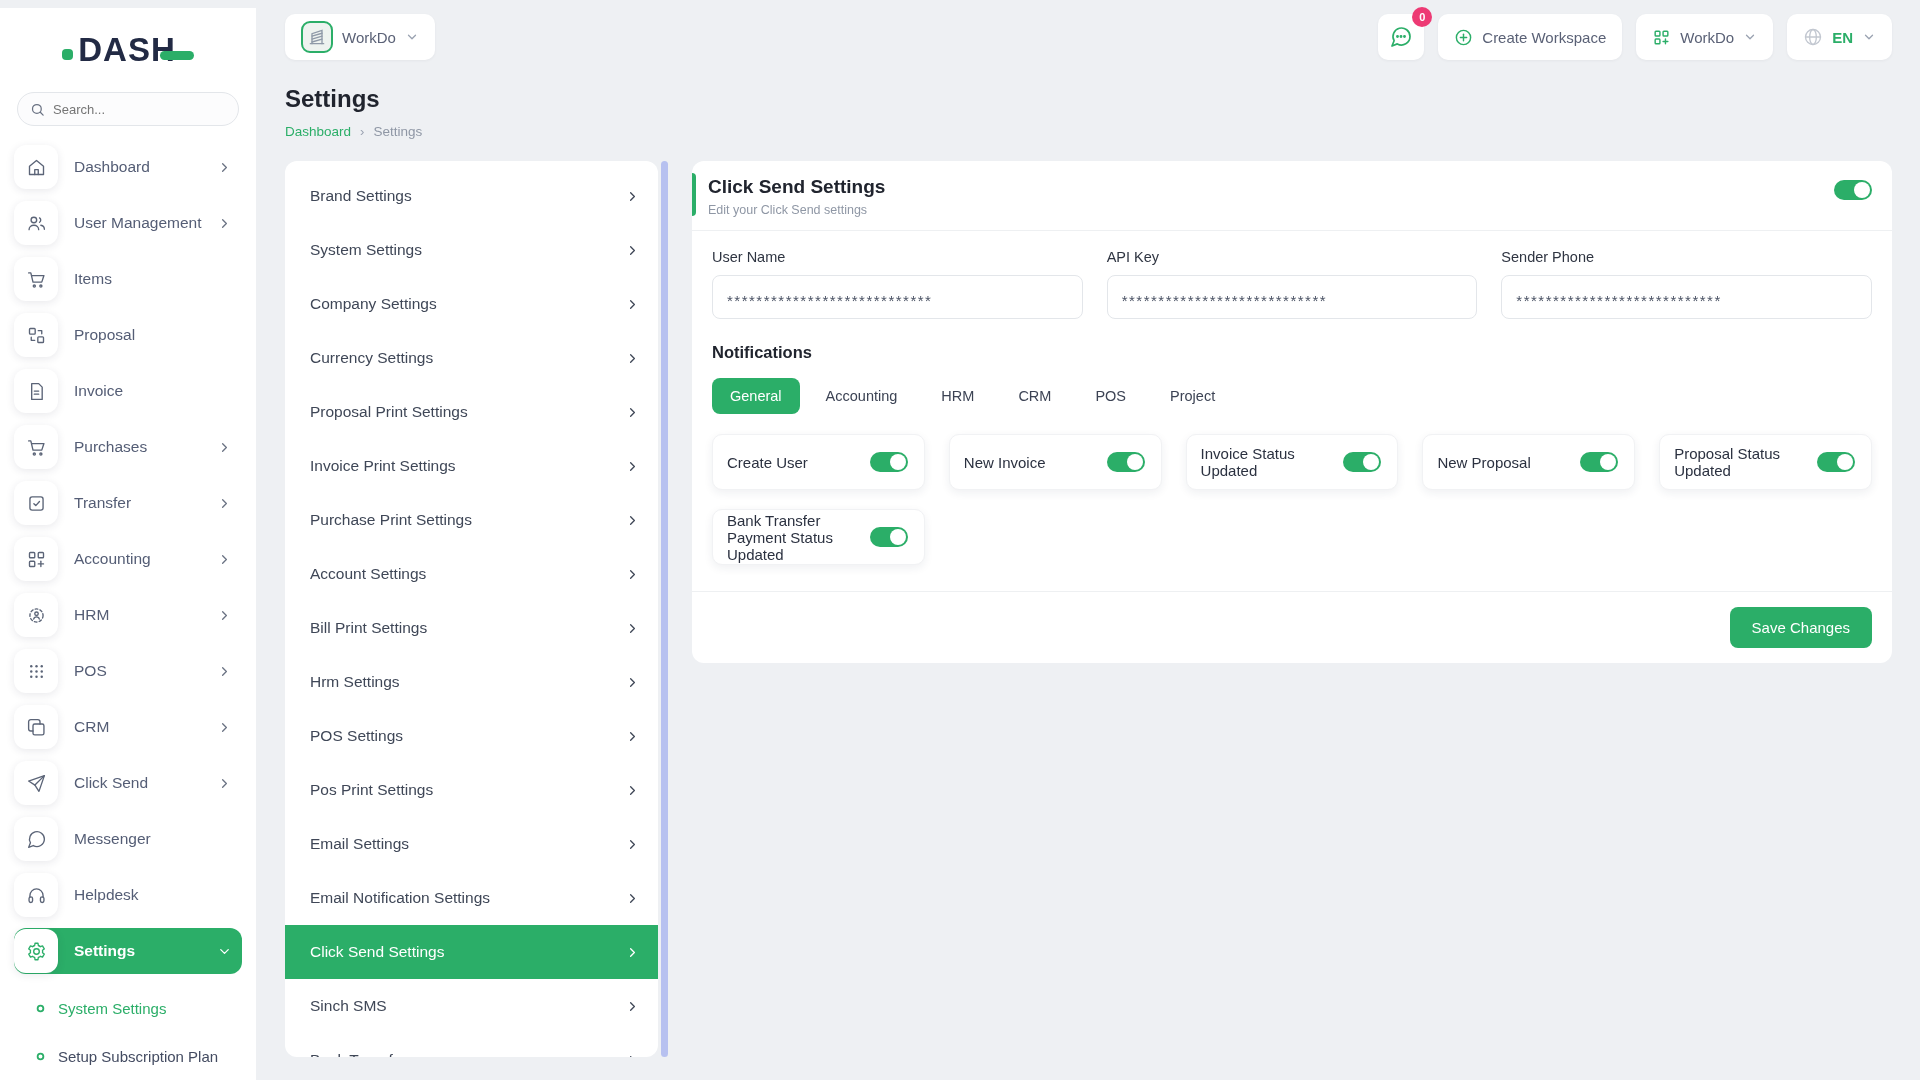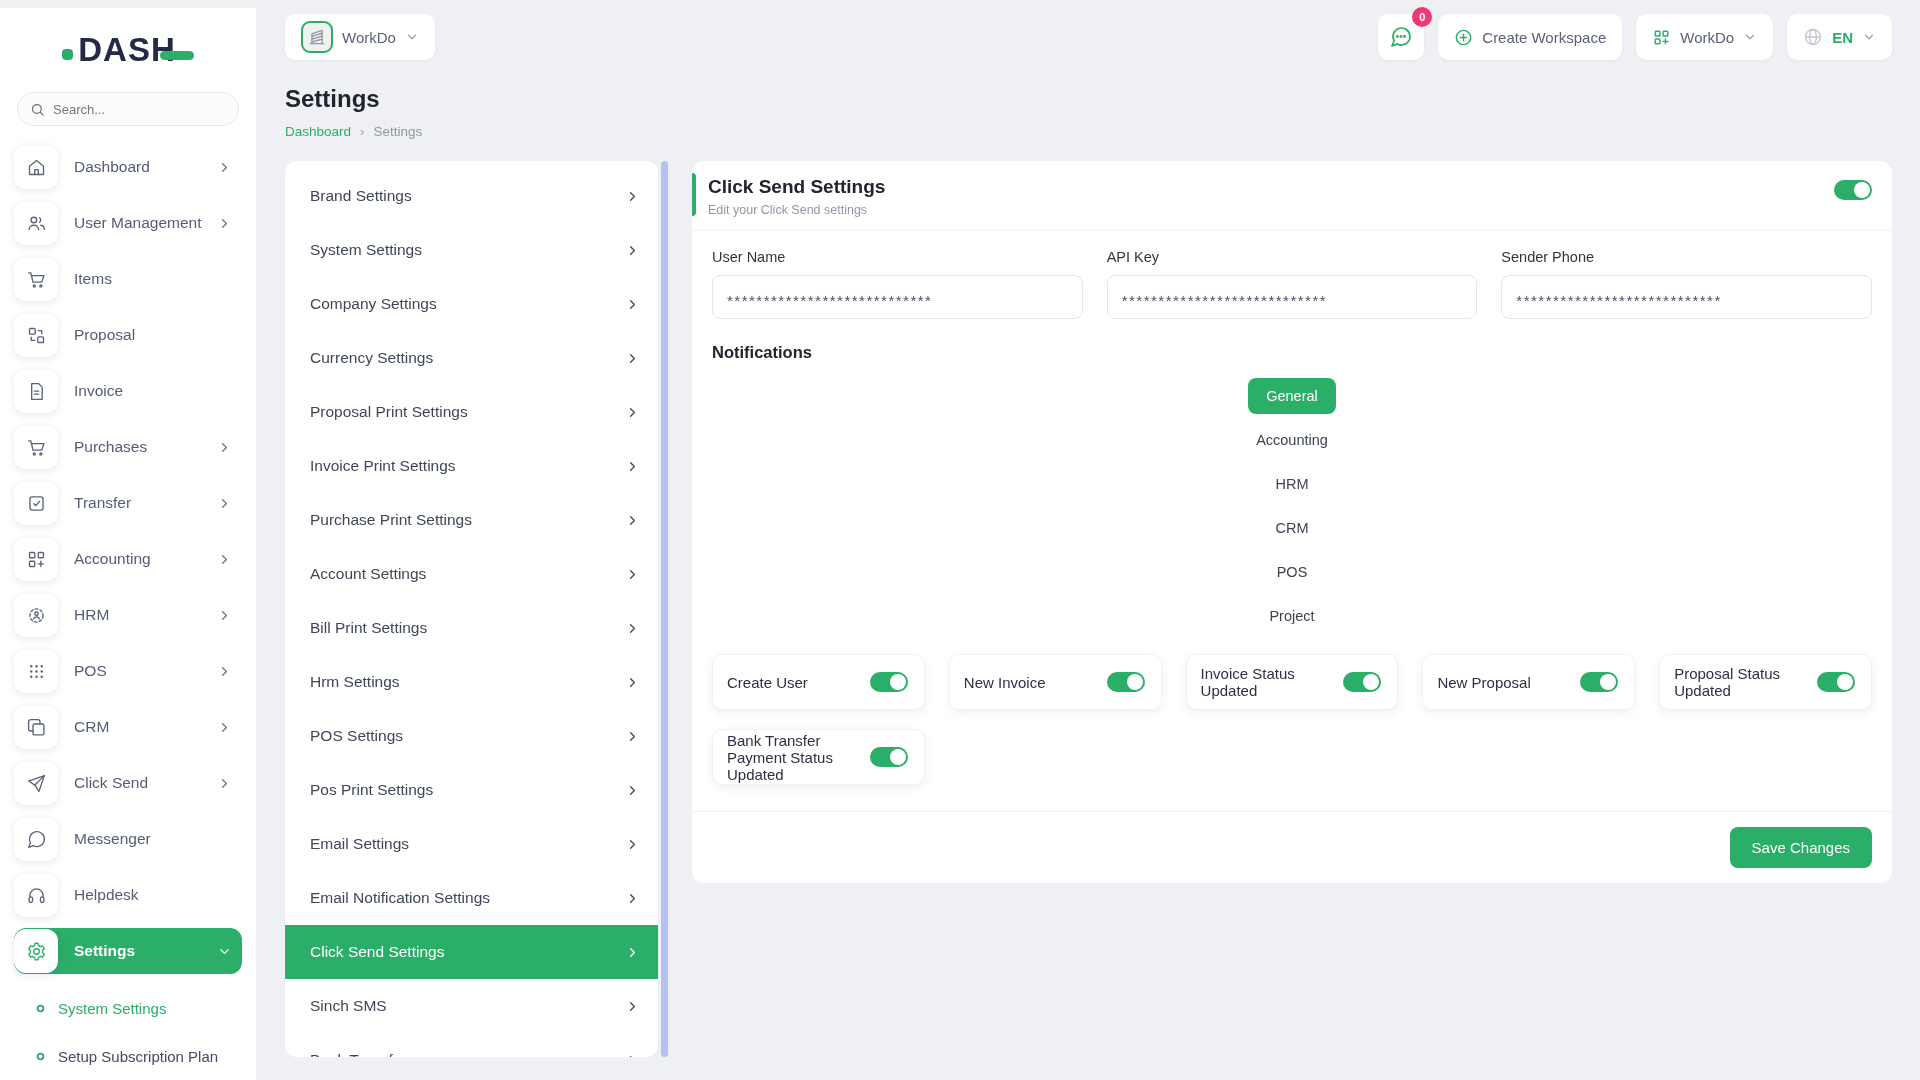--- a/index.html
+++ b/index.html
@@ -70,21 +70,21 @@
   .switch::after { content:""; position:absolute; right:2px; top:2px; width:16px; height:16px; border-radius:50%; background:#fff; }
   .head-switch { margin-left:auto; margin-top:4px; }
 
   .fields { display:grid; grid-template-columns:1fr 1fr 1fr; gap:24px; padding:18px 20px 24px 20px; }
   .field-label { font-size:14.5px; color:#2f3542; margin-bottom:10px; }
   .field input { width:100%; height:44px; border:1px solid #e3e6ea; border-radius:8px; padding:6px 14px 0 14px;
     font-size:15px; letter-spacing:1.5px; color:#4a5264; background:#fff; outline:none; font-family:"Liberation Sans", sans-serif; }
 
   .notif { padding:0 20px; }
   .notif-heading { font-size:16.5px; font-weight:700; color:#20242e; margin-bottom:16px; }
-  .tabs { display:flex; align-items:center; gap:8px; margin-bottom:20px;flex-direction:column; }
+  .tabs { display:flex; align-items:center; gap:8px; margin-bottom:20px; }
   .tab { border:none; background:transparent; font-size:14.5px; color:#3c4354; padding:10px 18px; border-radius:8px;
     cursor:pointer; font-family:"Liberation Sans", sans-serif; }
   .tab.active { background:#2bae68; color:#fff; }
   .toggle-grid { display:grid; grid-template-columns:1fr 1fr 1fr 1fr 1fr; gap:19px 24px; margin-bottom:26px; }
   .toggle-card { background:#fff; border:1px solid #f1f2f4; border-radius:10px; box-shadow:0 3px 10px rgba(35,42,68,.07);
     height:56px; display:flex; align-items:center; justify-content:space-between; padding:0 16px 0 14px; }
   .toggle-card .t-label { font-size:15px; color:#2b3140; font-weight:500; }
 
   .panel-foot { border-top:1px solid #eef0f2; padding:15px 20px; display:flex; justify-content:flex-end; }
   .save-btn { background:#2bae68; color:#fff; border:none; border-radius:8px; padding:12px 22px; font-size:15px;

